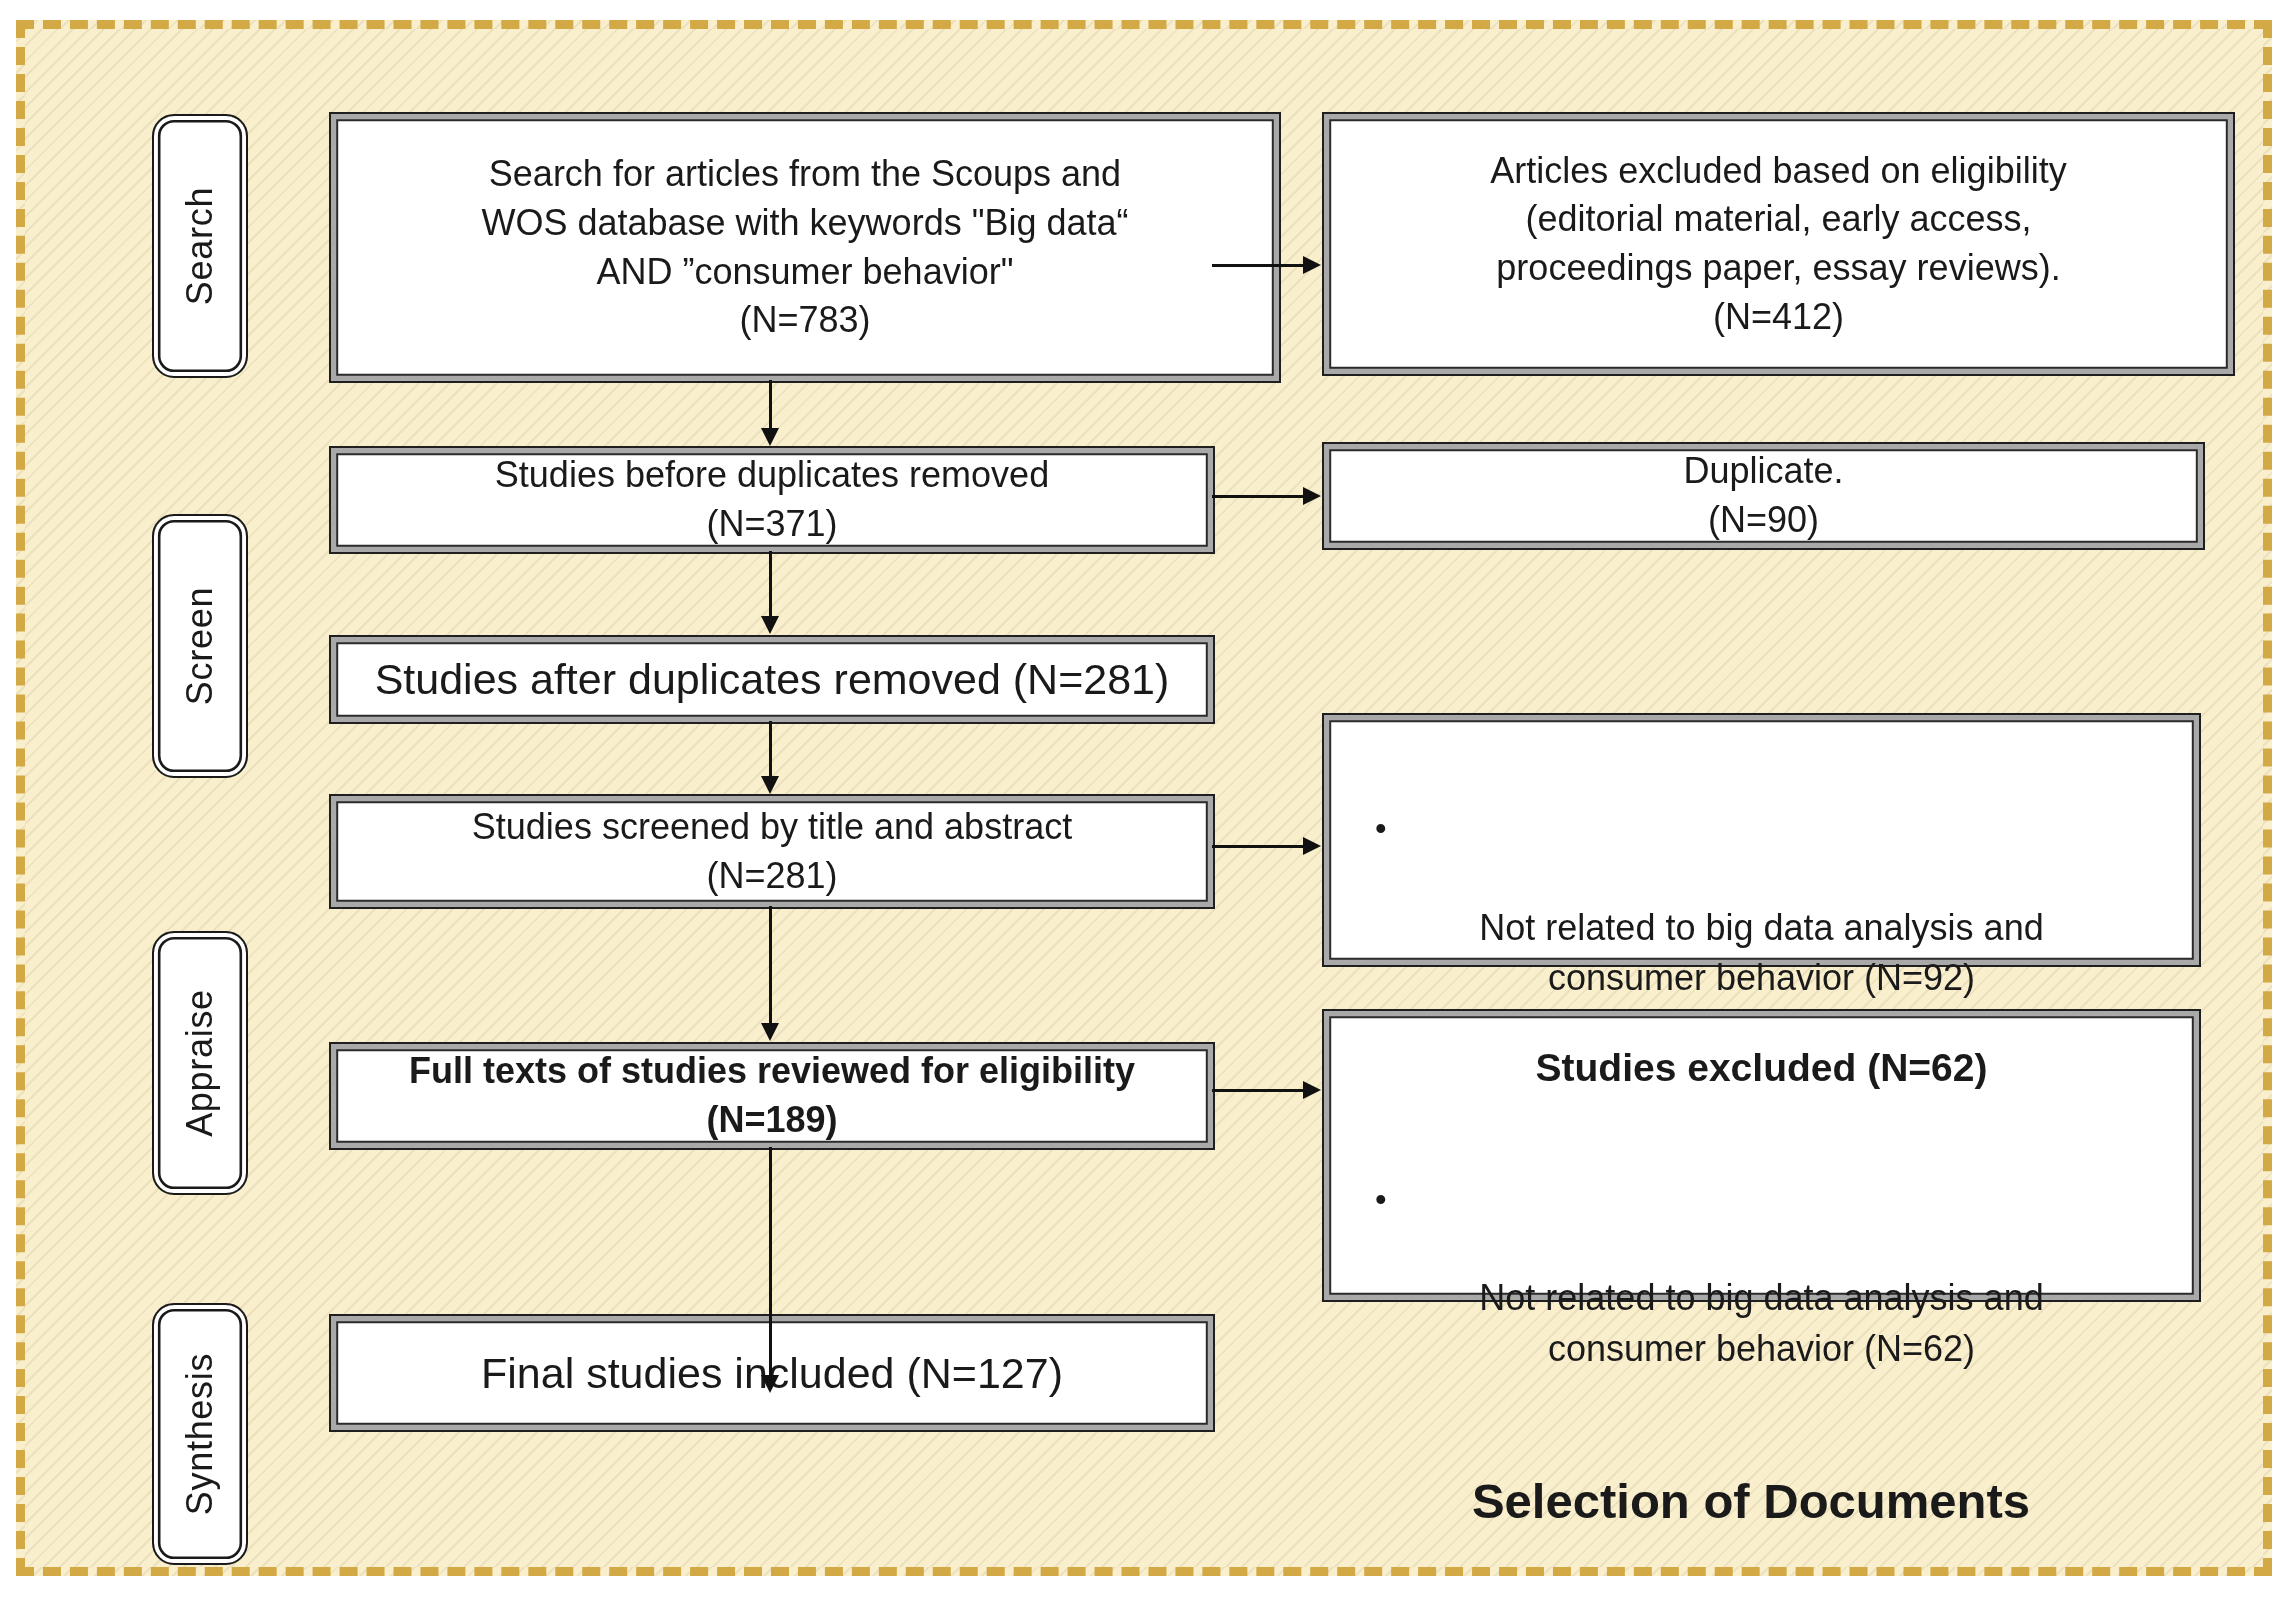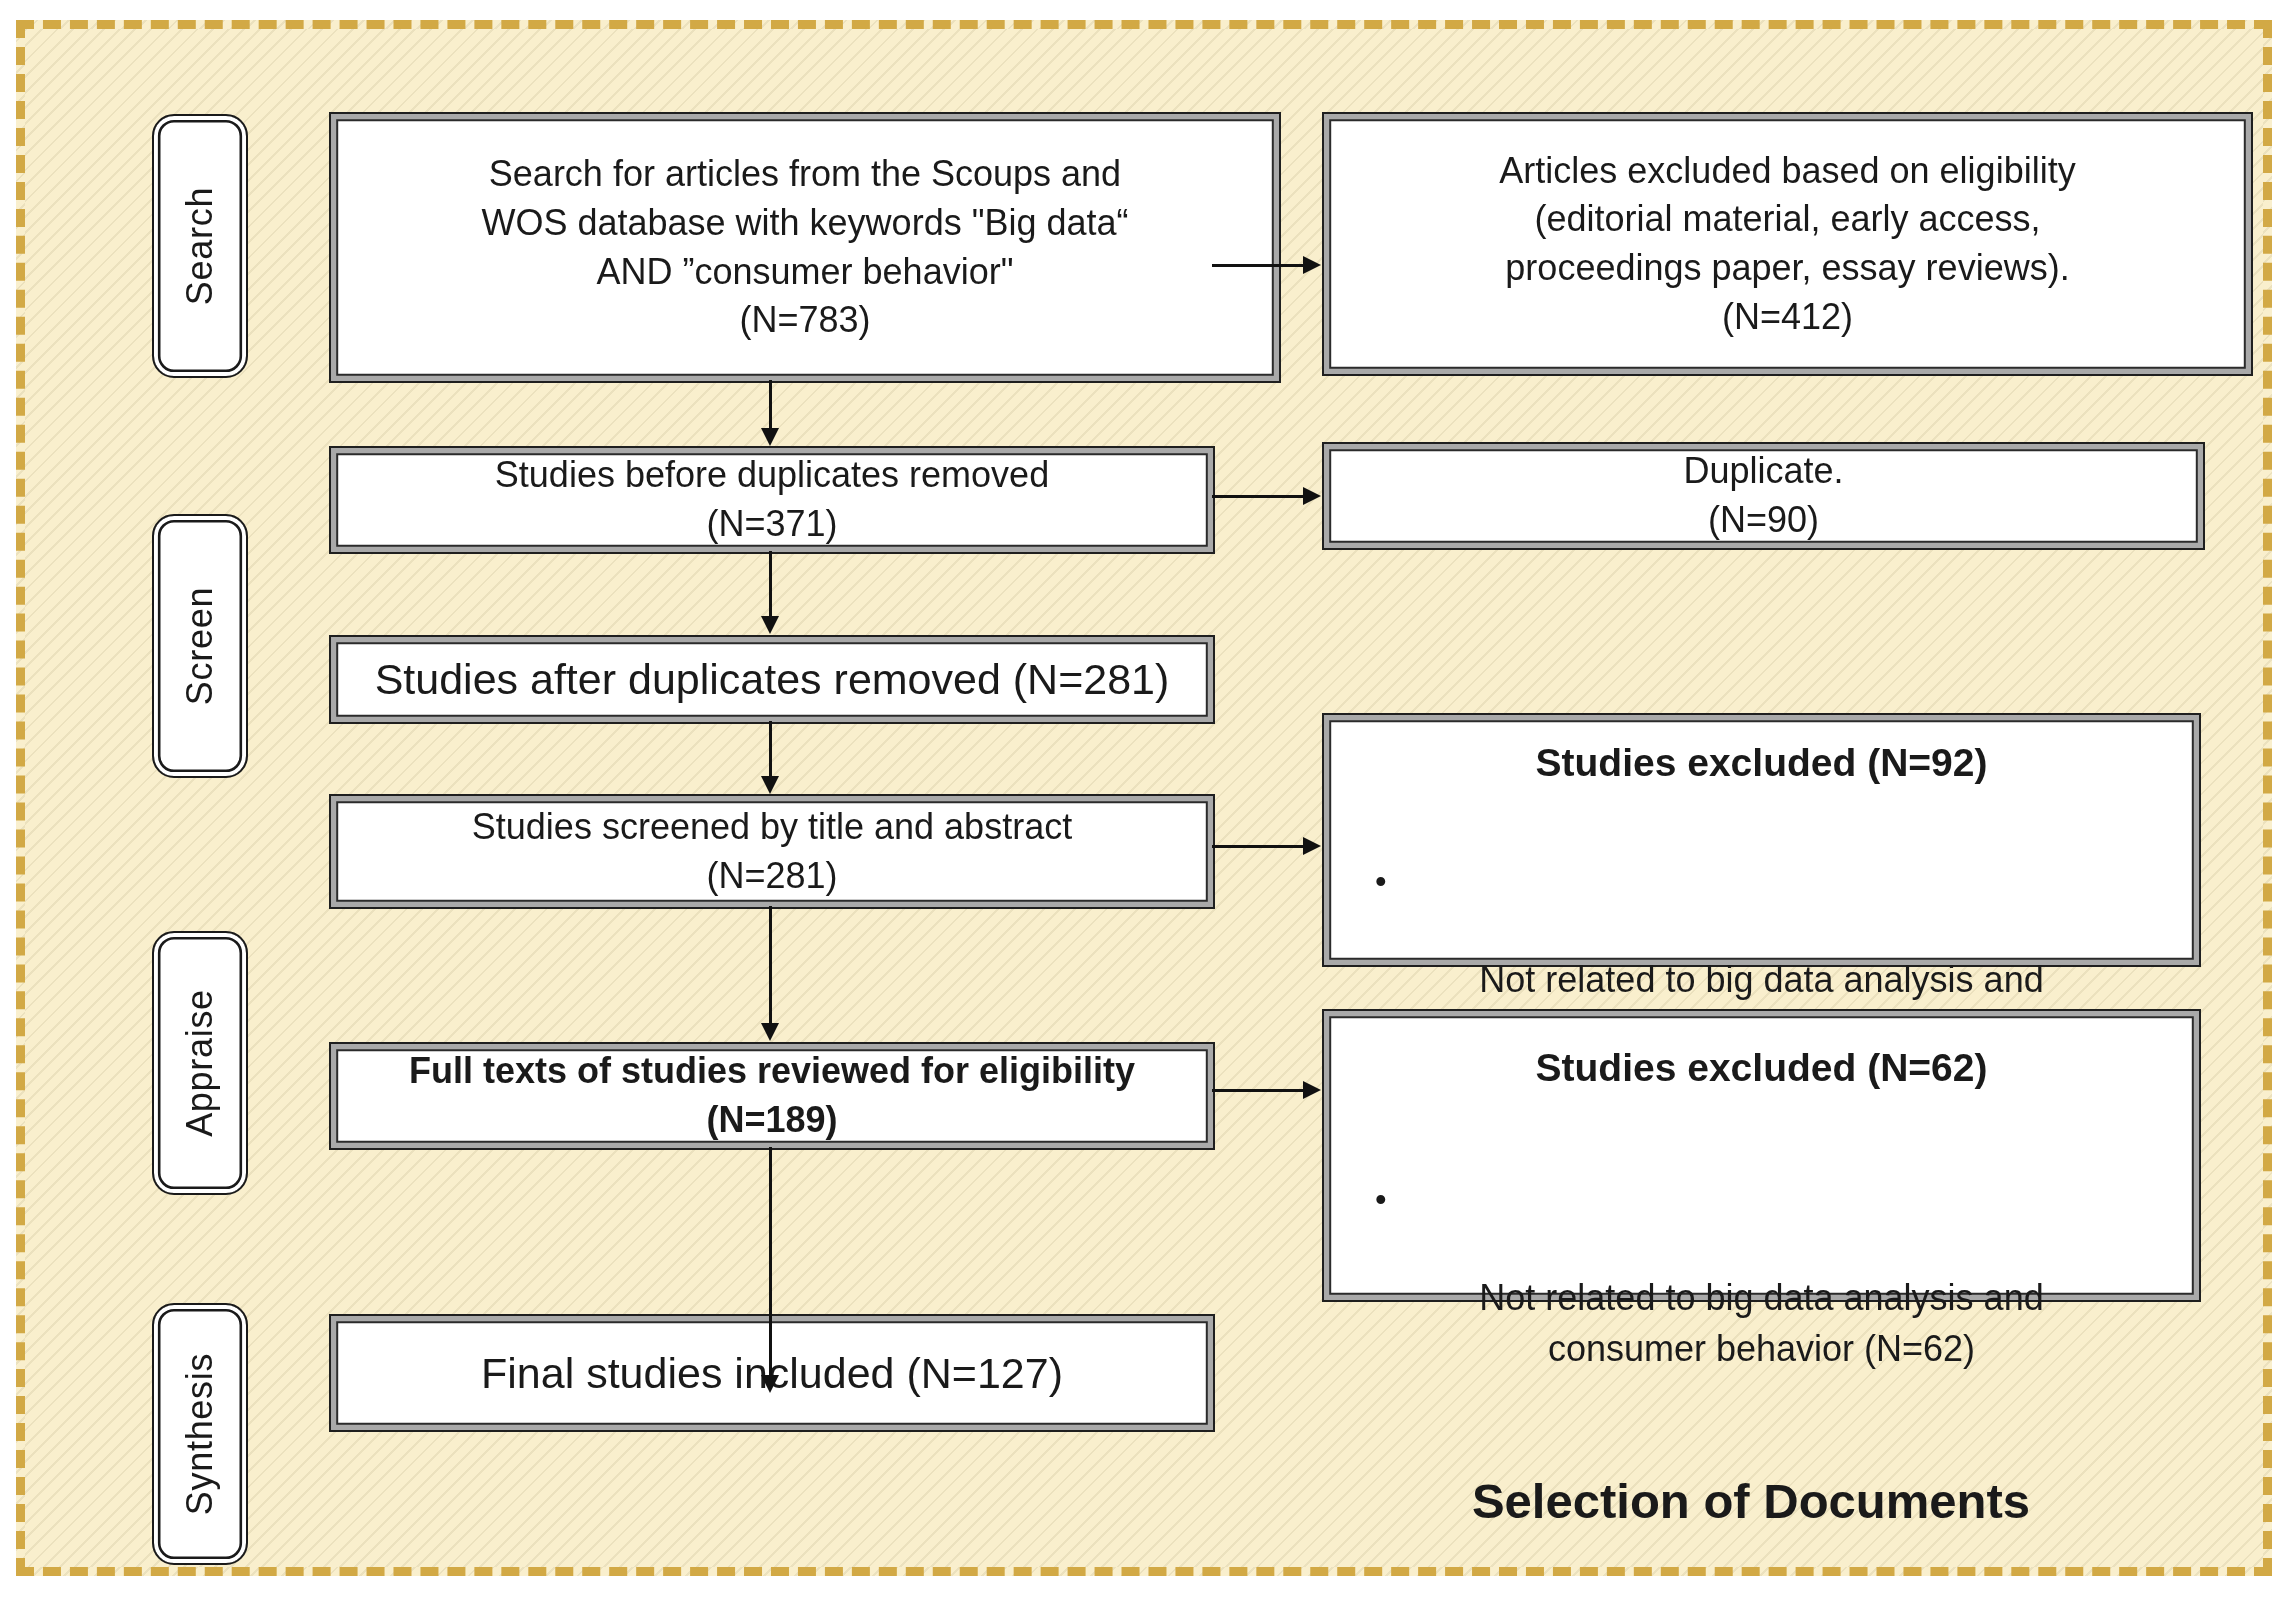--- a/index.html
+++ b/index.html
@@ -155,29 +155,28 @@
 (N=783)</div>
   <div class="box" style="left:329px; top:446px;  width:882px; height:104px;">Studies before duplicates removed
 (N=371)</div>
   <div class="box big" style="left:329px; top:635px;  width:882px; height:85px;">Studies after duplicates removed (N=281)</div>
   <div class="box" style="left:329px; top:794px; width:882px; height:111px;">Studies screened by title and abstract
 (N=281)</div>
   <div class="box" style="left:329px; top:1042px; width:882px; height:104px;font-weight:bold;">Full texts of studies reviewed for eligibility
 (N=189)</div>
   <div class="box big" style="left:329px; top:1314px; width:882px; height:114px;">Final studies included (N=127)</div>
 
-  <div class="box" style="left:1322px; top:112px; width:879px; height:260px; padding:0 24px;">Articles excluded based on eligibility
+  <div class="box" style="left:1322px; top:112px; width:879px; height:260px; padding:0 15px;">Articles excluded based on eligibility
 (editorial material, early access,
 proceedings paper, essay reviews).
 (N=412)</div>
   <div class="box" style="left:1322px; top:422px; width:879px; height:104px;margin-top:20px;">Duplicate.
 (N=90)</div>
 
   <div class="box excl" style="left:1322px; top:713px; width:879px; height:254px;">
-    <div class="excl-title">Studies excluded (N=92)</div>
     <div class="excl-body">
       <span class="bullet">•</span>
       <span>Not related to big data analysis and
 consumer behavior (N=92)</span>
     </div>
   </div>
 
   <div class="box excl" style="left:1322px; top:1009px; width:879px; height:293px; padding-top:31px;">
     <div class="excl-title">Studies excluded (N=62)</div>
     <div class="excl-body" style="margin-top:78px;">

